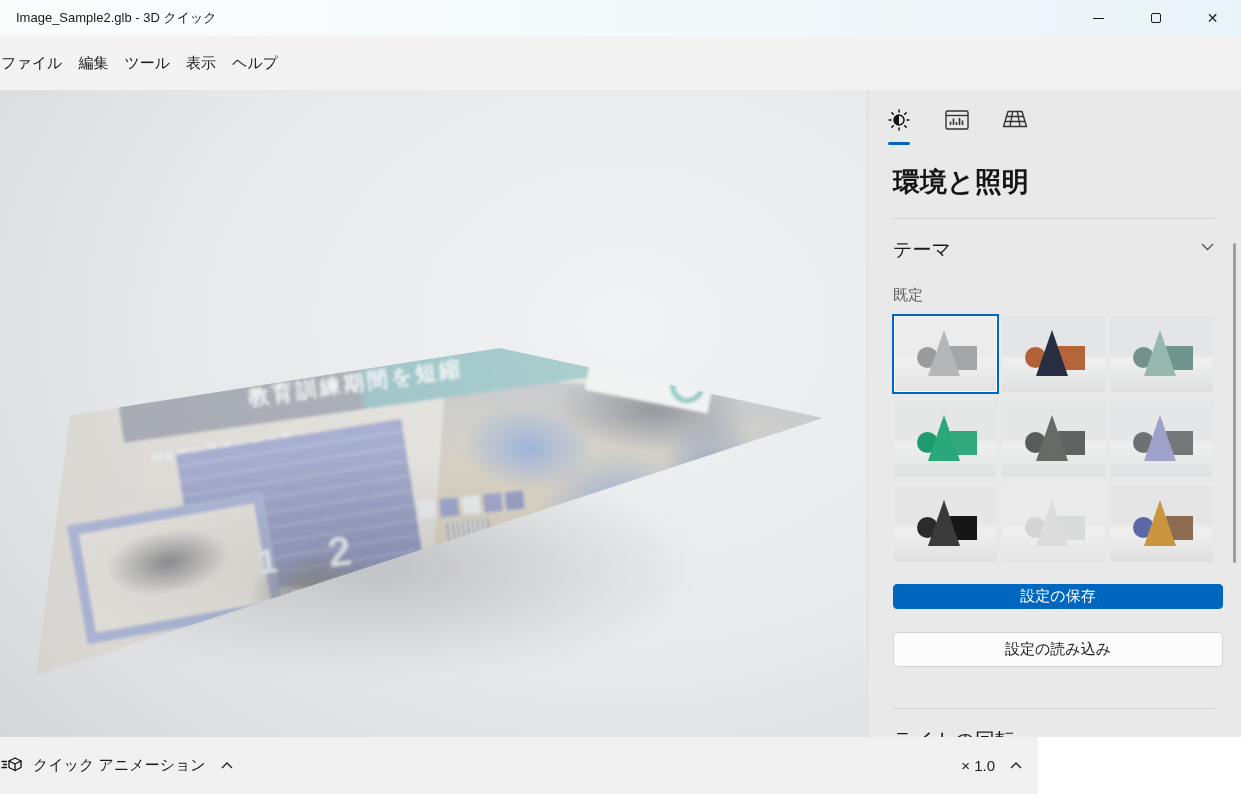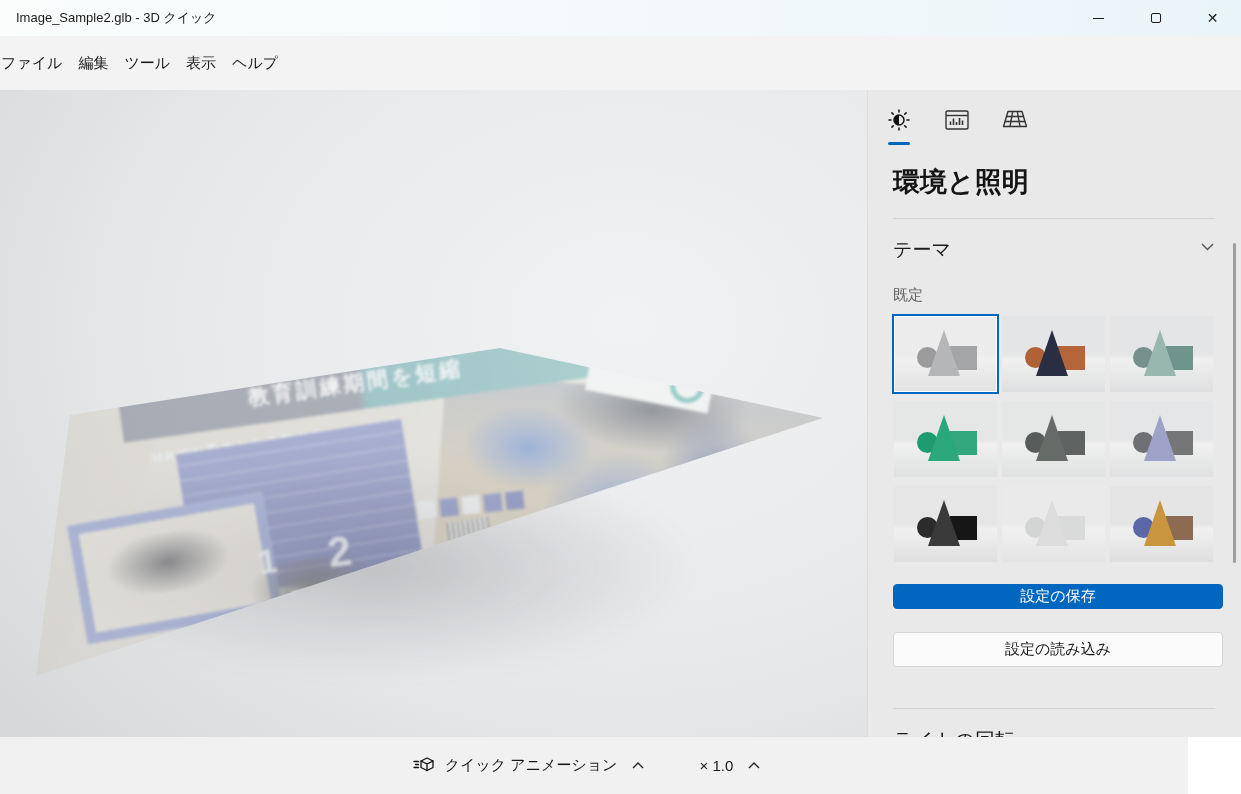--- a/index.html
+++ b/index.html
@@ -88,22 +88,22 @@
   .shape-cube { left:56px; top:30px; width:27px; height:24px; }
   .shape-cone { left:34px; top:14px; width:32px; height:46px; clip-path:polygon(50% 0,100% 100%,0 100%); }
   .panel-btn { position:absolute; left:25px; width:330px; height:25px; border-radius:4px; font-size:15px;
     font-family:inherit; display:flex; align-items:center; justify-content:center; cursor:default; }
   .save-btn { top:494px; background:var(--accent,#0067c0); color:#fff; border:1px solid var(--accent,#0067c0); }
   .load-btn { top:542px; height:35px; background:#fbfbfb; color:#1a1a1a; border:1px solid #d5d5d5; }
   .next-label { position:absolute; left:25px; top:637px; font-size:20px; color:#1a1a1a; }
   .scroll-thumb { position:absolute; right:5px; top:153px; width:3px; height:320px; background:#9e9e9e; border-radius:2px; }
 
   
-  .bottombar { position:absolute; left:0; top:737px; width:1188px; height:57px; background:#f1f1f1;
-    display:flex; align-items:center; justify-content:center; padding-right:16px; }
+  .bottombar { position:absolute; left:0; top:737px; width:1038px; height:57px; background:#f1f1f1;
+    display:flex; align-items:center; justify-content:space-between; padding-right:16px; }
   .anim-group { display:flex; align-items:center; background:none; border:none; font-family:inherit; }
   .anim-label { font-size:15px; color:#191919; margin-left:9px; }
   .chev-up { margin-left:15px; display:flex; }
   .speed-group { display:flex; align-items:center; margin-left:55px; background:none; border:none; font-family:inherit; }
   .speed-label { font-size:15px; color:#191919; }
   svg { display:block; }
 </style>
 </head>
 <body>
 

